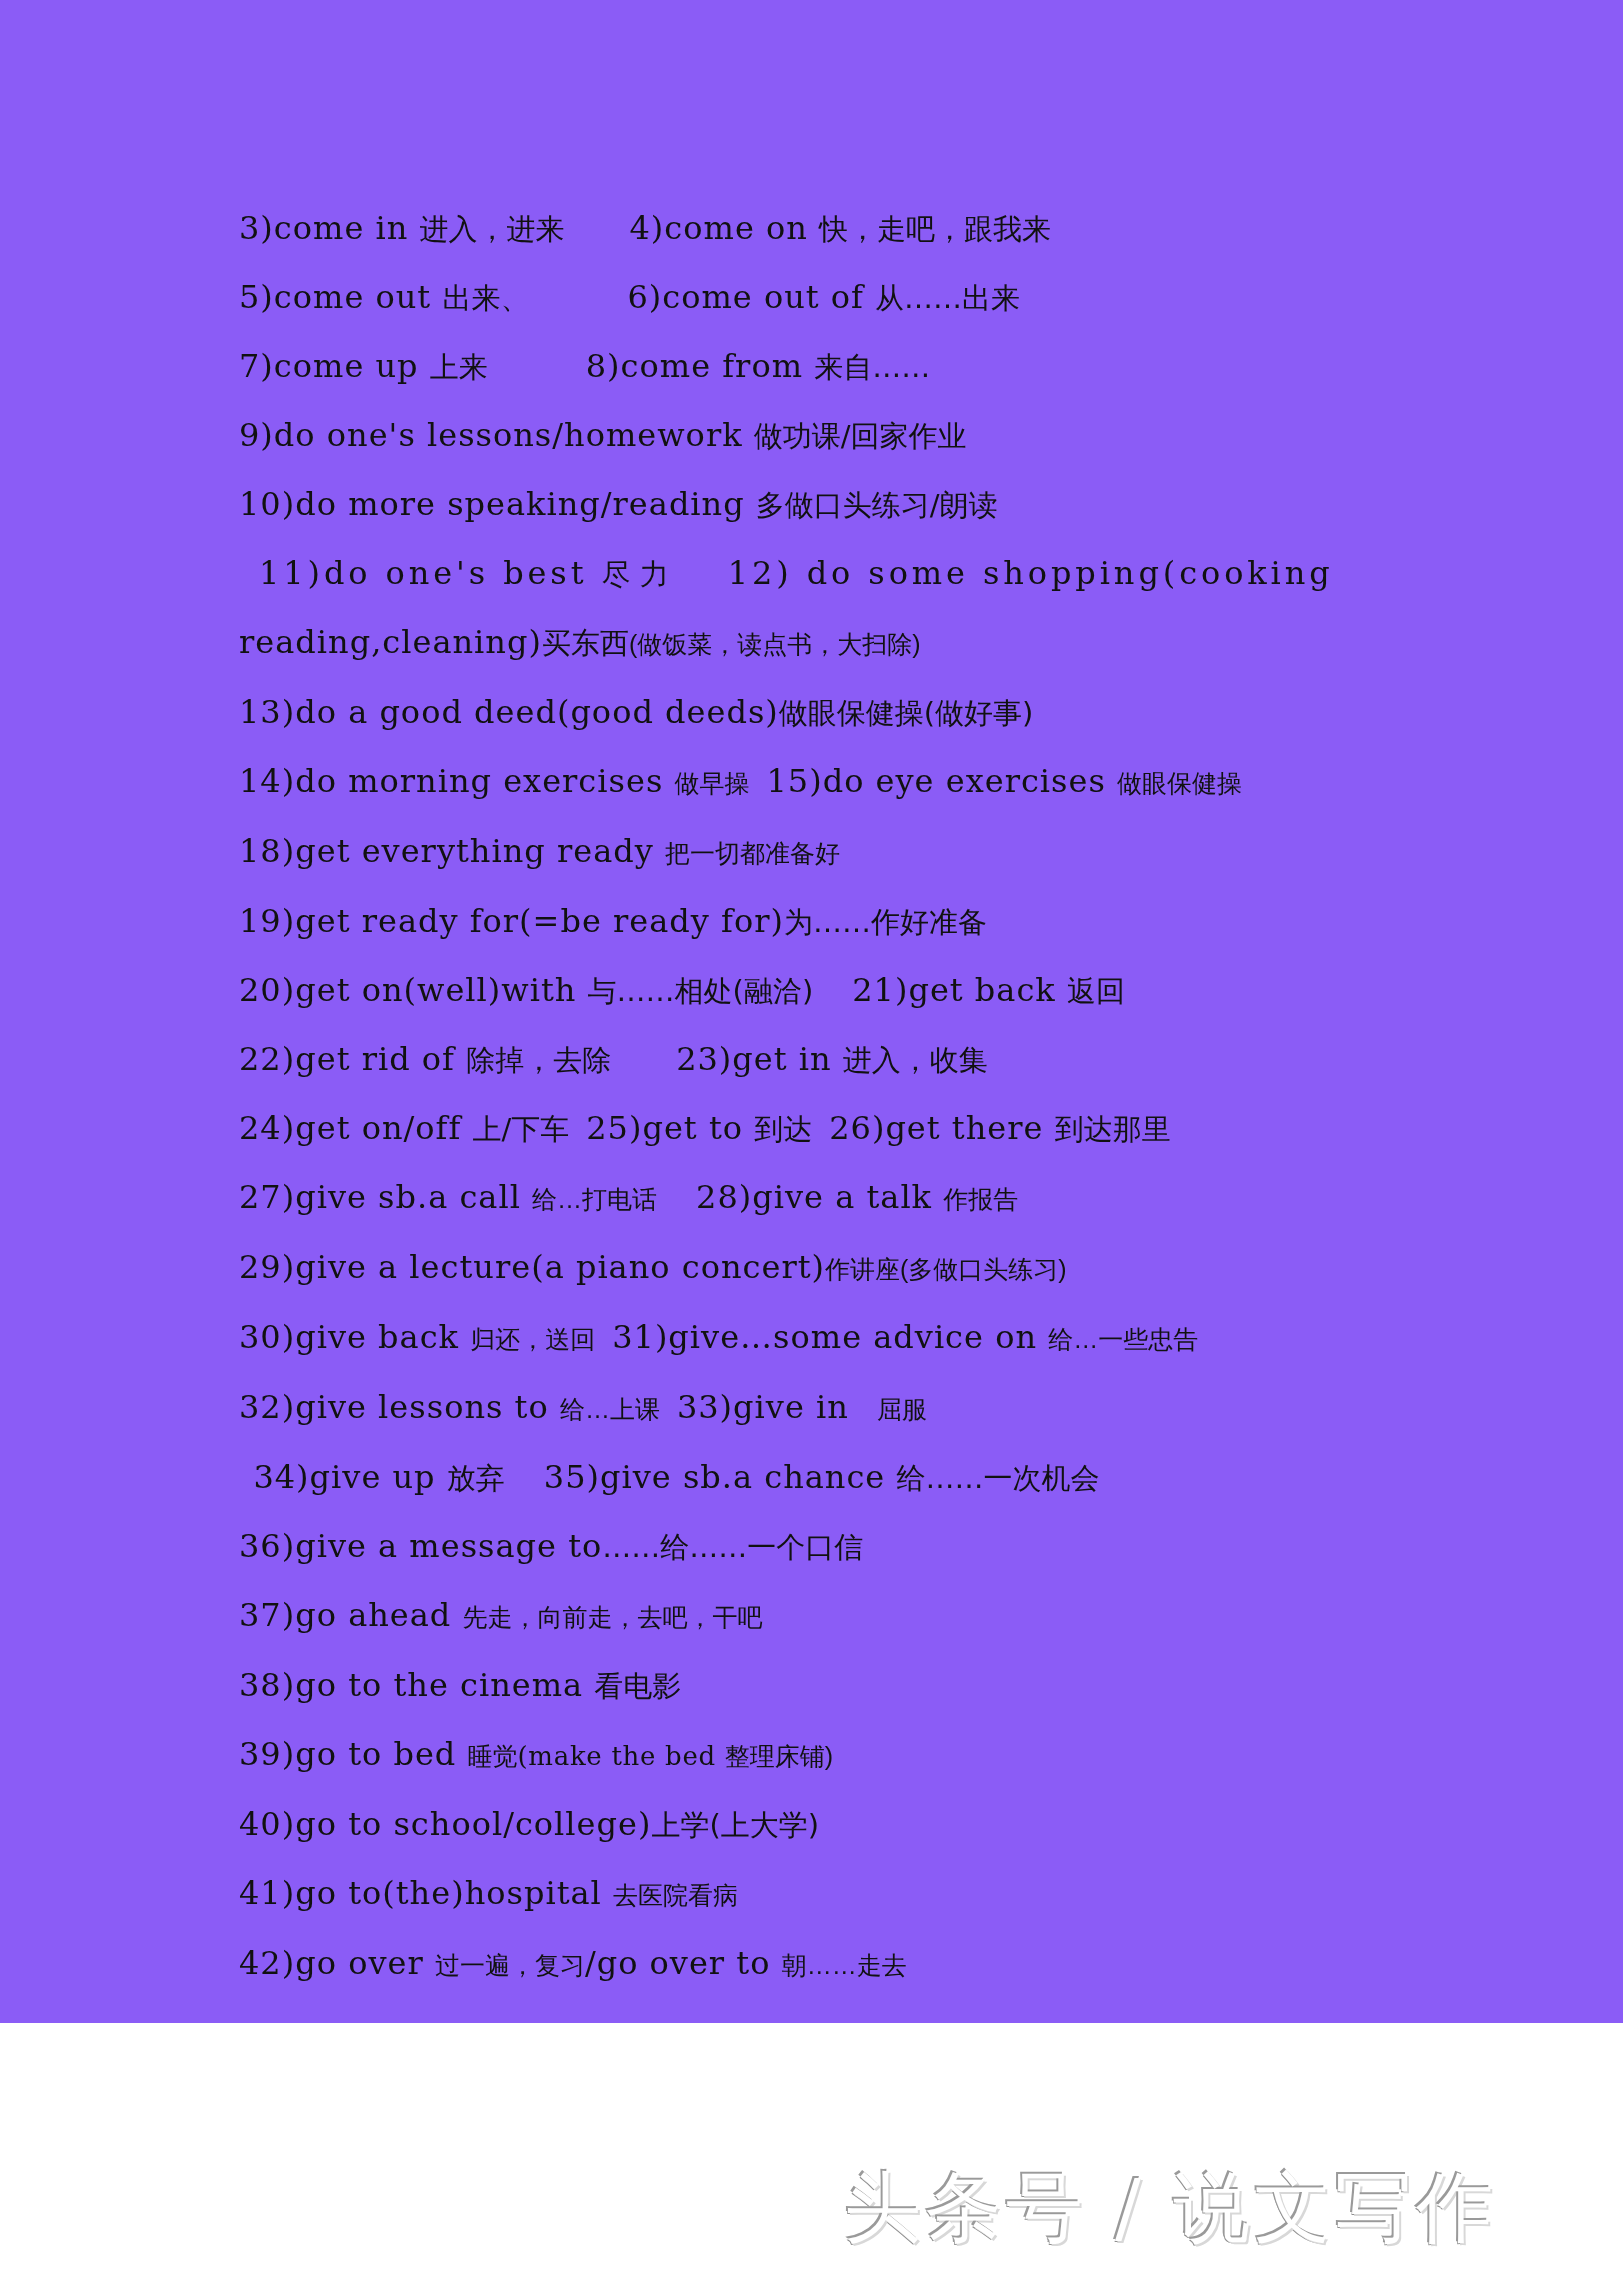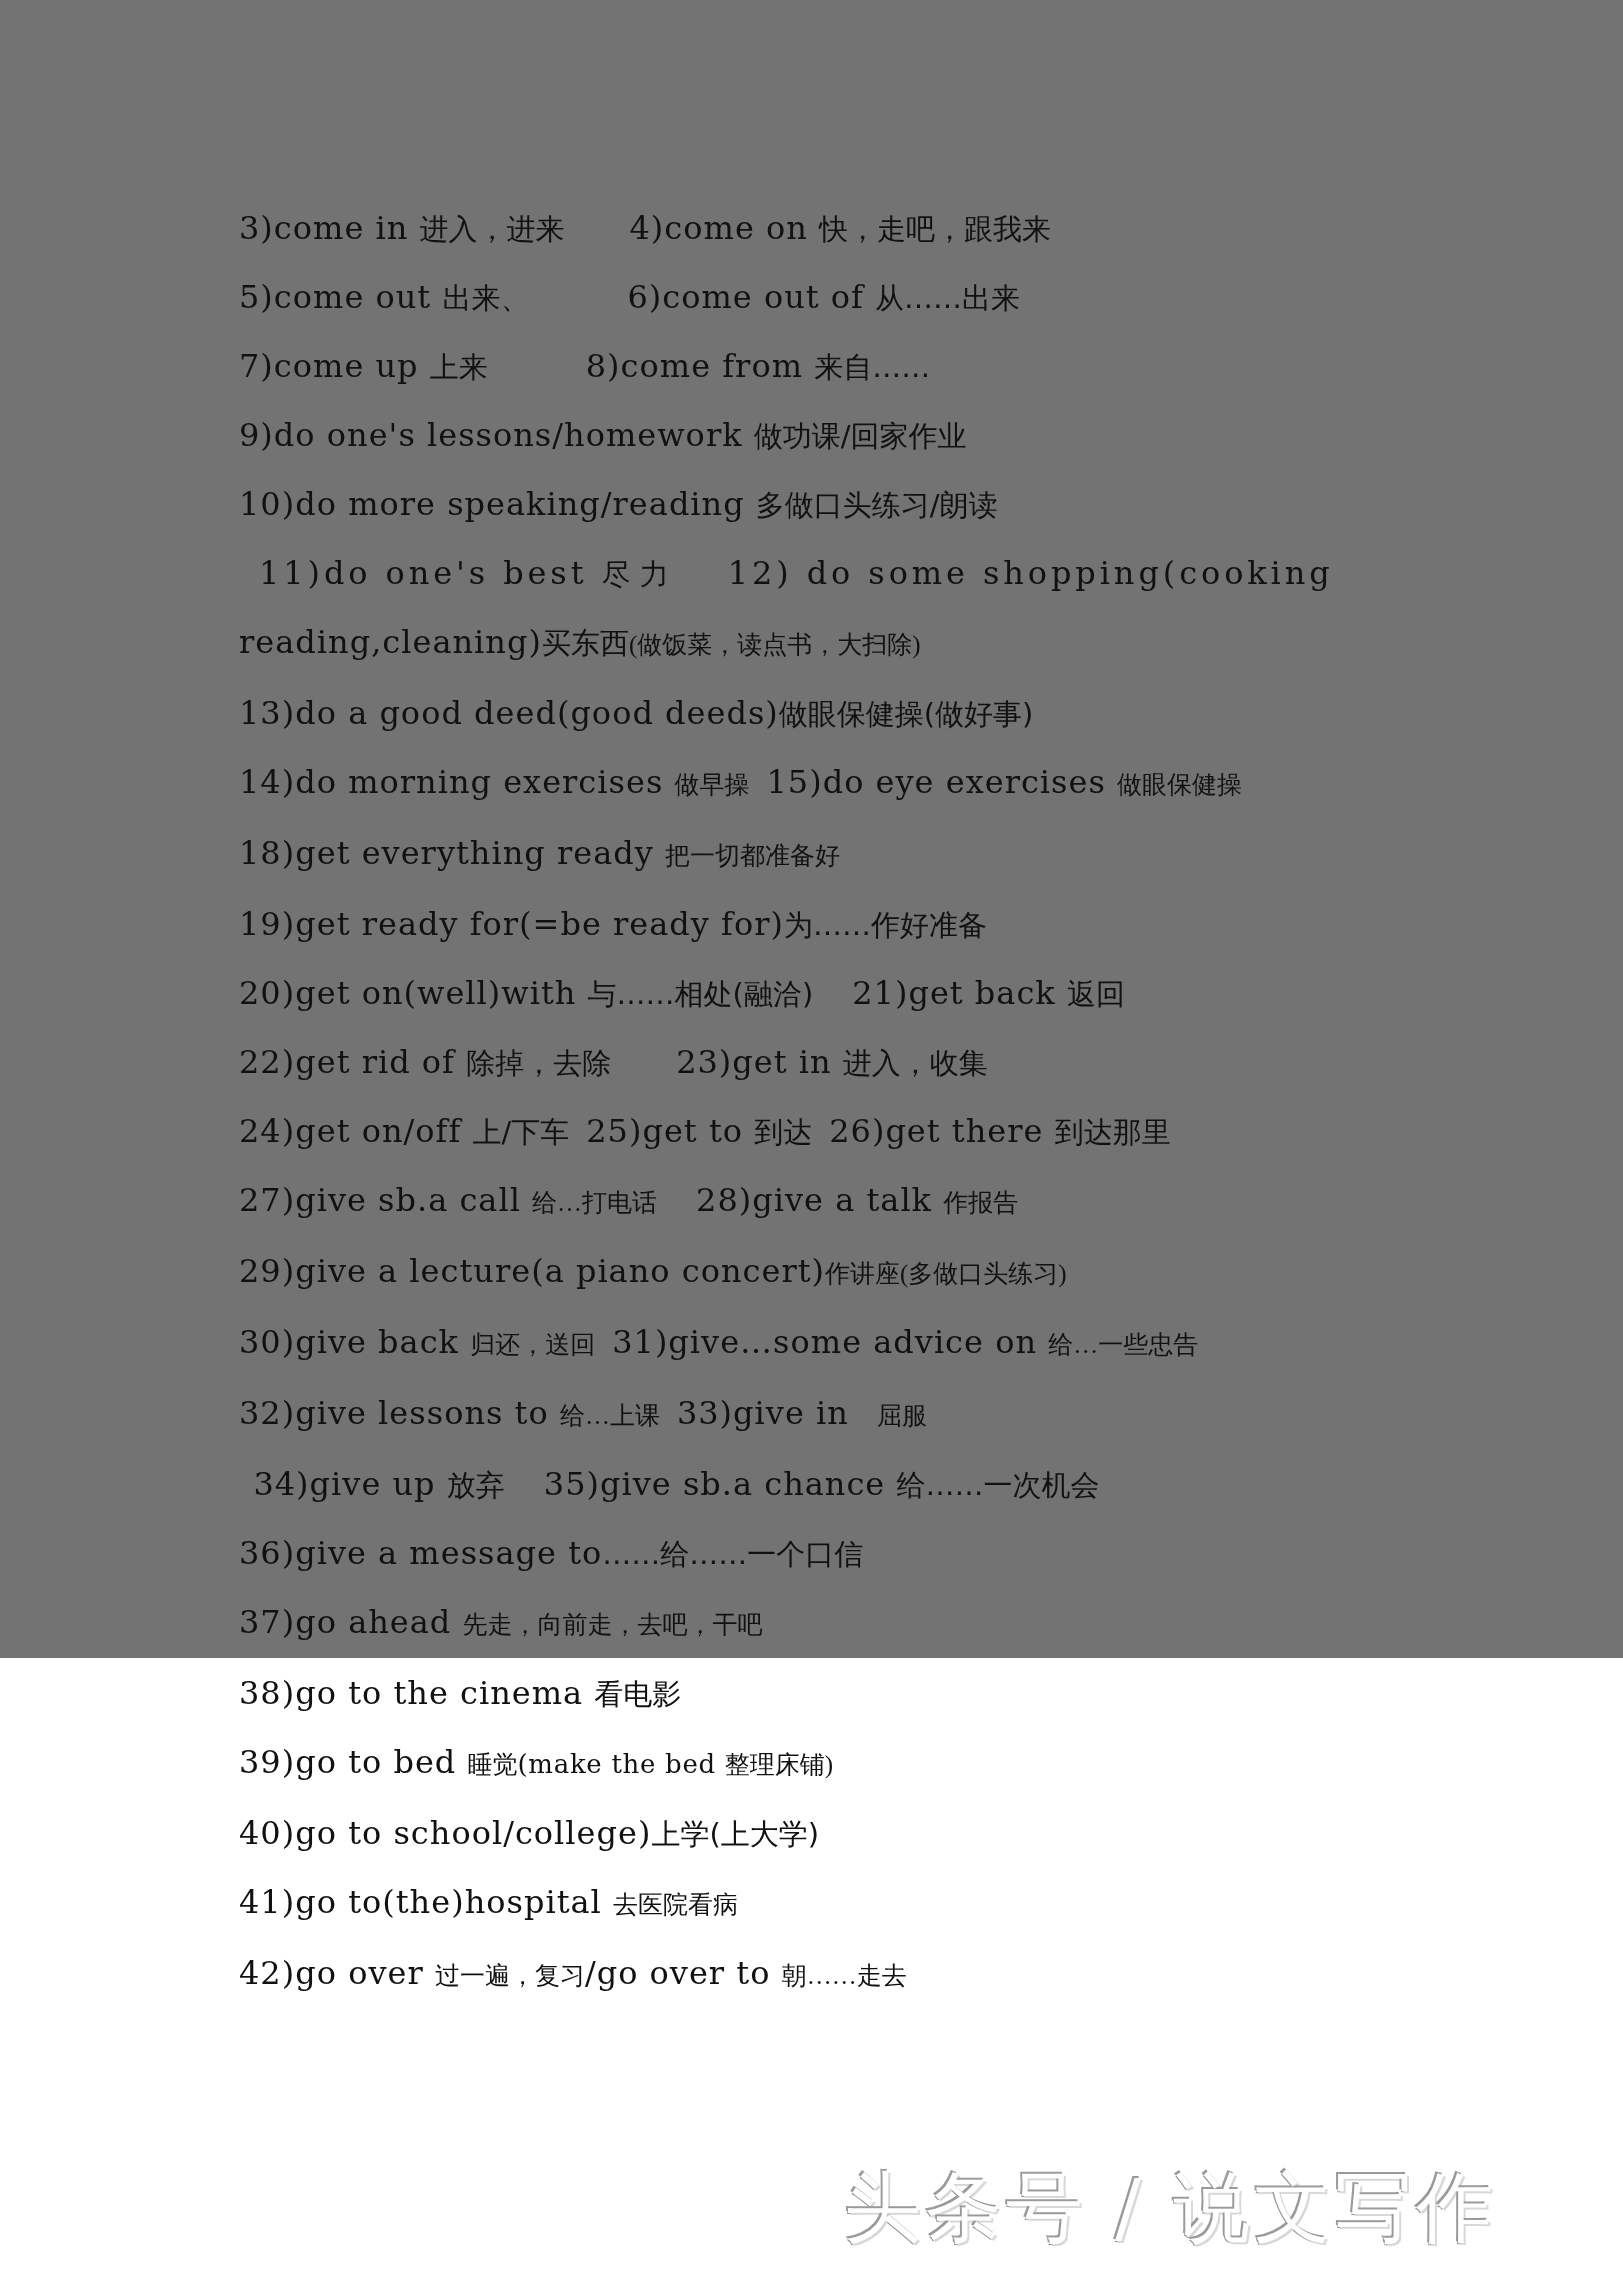--- a/index.html
+++ b/index.html
@@ -13,22 +13,22 @@
     position: relative;
     font-family: "Liberation Serif", "DejaVu Serif", serif;
     color: #000000;
     overflow: hidden;
   }
 
   #page {
     position: absolute;
     left: 0; top: 0;
     width: 1623px;
-    height: 1658px;
-    background: #737373;
+    height: 2023px;
+    background: #8b5cf6;
   }
 
   #content {
     position: absolute;
     left: 239px;
     top: 194px;
     width: 1171px;
   }
 
   .line {
@@ -45,21 +45,21 @@
     font-family: "DejaVu Serif", "Liberation Serif", serif;
     font-size: 32px;
     letter-spacing: 1px;
   }
   .cn {
     font-family: "DejaVu Sans", "Liberation Sans", sans-serif;
     font-size: 29px;
     letter-spacing: 0px;
   }
   .cn-sm {
-    font-family: Liberation Serif, serif;
+    font-family: Liberation Sans, sans-serif;
     font-size: 25px;
     letter-spacing: 0px;
   }
   .en-sm {
     font-family: "DejaVu Serif", "Liberation Serif", serif;
     font-size: 26px;
     letter-spacing: 0.7px;
   }
 
   .gap-s { display: inline-block; width: 17px; }

